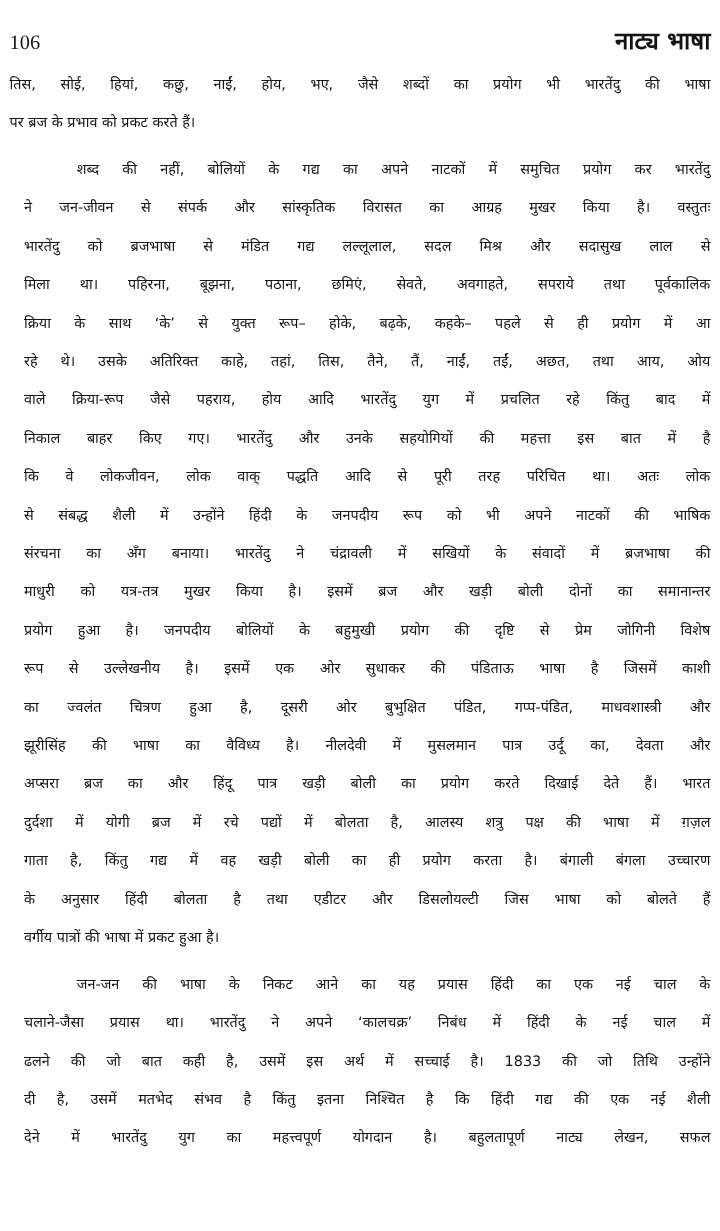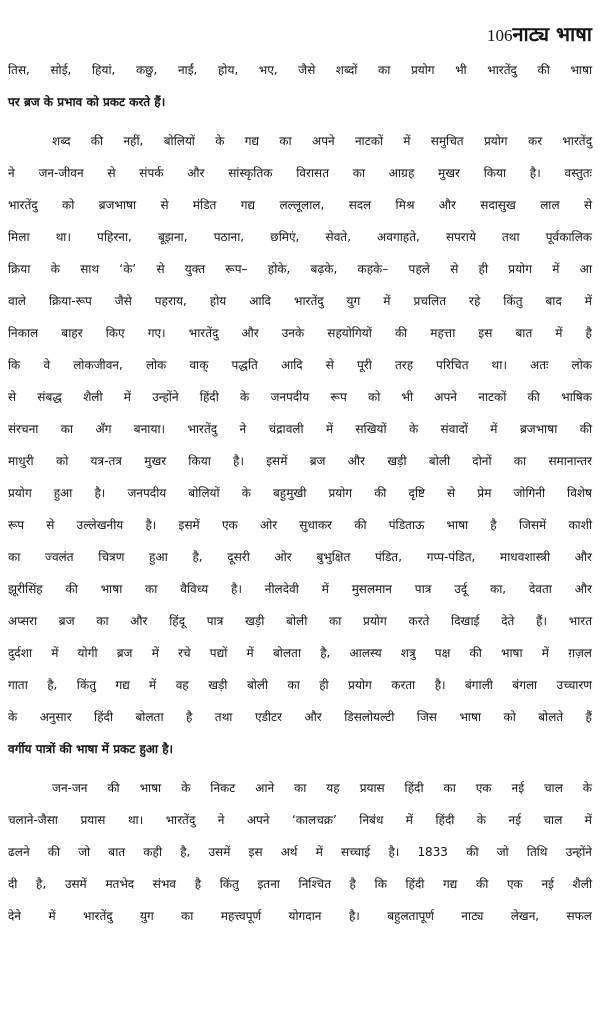--- a/index.html
+++ b/index.html
@@ -22,21 +22,21 @@
       width: 600px;
       height: 1026px;
     }
     .running-header {
       position: absolute;
       top: 20px;
       left: 8px;
       right: 8px;
       height: 24px;
       display: flex;
-      justify-content: flex-end;
+      justify-content: space-between;
       align-items: baseline;
     }
     .page-number {
       font-family: "Liberation Serif", "DejaVu Serif", serif;
       font-size: 17px;
       color: #141414;
     }
     .chapter-title {
       font-size: 20px;
       font-weight: bold;
@@ -46,34 +46,34 @@
       position: absolute;
       top: 54px;
       left: 8px;
       width: 584px;
     }
     .paragraph {
       margin: 0;
     }
     .paragraph + .paragraph {
       margin-top: 7px;
+      margin-left: 12px;
     }
     .line {
       display: block;
       height: 32px;
       line-height: 32px;
       font-size: 12px;
       white-space: nowrap;
       text-align: justify;
       text-align-last: justify;
       letter-spacing: 0;
     }
     .line.last {
       text-align-last: left;
-      font-weight: bold;
     }
     .line.indent {
       padding-left: 44px;
     }
   </style>
 </head>
 <body>
 
 <div class="page">
   <div class="running-header">
@@ -85,20 +85,21 @@
       <p class="paragraph">
         <span class="line">तिस, सोई, हियां, कछु, नाईं, होय, भए, जैसे शब्दों का प्रयोग भी भारतेंदु की भाषा</span>
         <span class="line last">पर ब्रज के प्रभाव को प्रकट करते हैं।</span>
       </p>
       <p class="paragraph">
         <span class="line indent">शब्द की नहीं, बोलियों के गद्य का अपने नाटकों में समुचित प्रयोग कर भारतेंदु</span>
         <span class="line">ने जन-जीवन से संपर्क और सांस्कृतिक विरासत का आग्रह मुखर किया है। वस्तुतः</span>
         <span class="line">भारतेंदु को ब्रजभाषा से मंडित गद्य लल्लूलाल, सदल मिश्र और सदासुख लाल से</span>
         <span class="line">मिला था। पहिरना, बूझना, पठाना, छमिएं, सेवते, अवगाहते, सपराये तथा पूर्वकालिक</span>
         <span class="line">क्रिया के साथ ‘के’ से युक्त रूप– होके, बढ़के, कहके– पहले से ही प्रयोग में आ</span>
+        <span class="line">रहे थे। उसके अतिरिक्त काहे, तहां, तिस, तैने, तैं, नाईं, तईं, अछत, तथा आय, ओय</span>
         <span class="line">वाले क्रिया-रूप जैसे पहराय, होय आदि भारतेंदु युग में प्रचलित रहे किंतु बाद में</span>
         <span class="line">निकाल बाहर किए गए। भारतेंदु और उनके सहयोगियों की महत्ता इस बात में है</span>
         <span class="line">कि वे लोकजीवन, लोक वाक् पद्धति आदि से पूरी तरह परिचित था। अतः लोक</span>
         <span class="line">से संबद्ध शैली में उन्होंने हिंदी के जनपदीय रूप को भी अपने नाटकों की भाषिक</span>
         <span class="line">संरचना का अँग बनाया। भारतेंदु ने चंद्रावली में सखियों के संवादों में ब्रजभाषा की</span>
         <span class="line">माधुरी को यत्र-तत्र मुखर किया है। इसमें ब्रज और खड़ी बोली दोनों का समानान्तर</span>
         <span class="line">प्रयोग हुआ है। जनपदीय बोलियों के बहुमुखी प्रयोग की दृष्टि से प्रेम जोगिनी विशेष</span>
         <span class="line">रूप से उल्लेखनीय है। इसमें एक ओर सुधाकर की पंडिताऊ भाषा है जिसमें काशी</span>
         <span class="line">का ज्वलंत चित्रण हुआ है, दूसरी ओर बुभुक्षित पंडित, गप्प-पंडित, माधवशास्त्री और</span>
         <span class="line">झूरीसिंह की भाषा का वैविध्य है। नीलदेवी में मुसलमान पात्र उर्दू का, देवता और</span>

